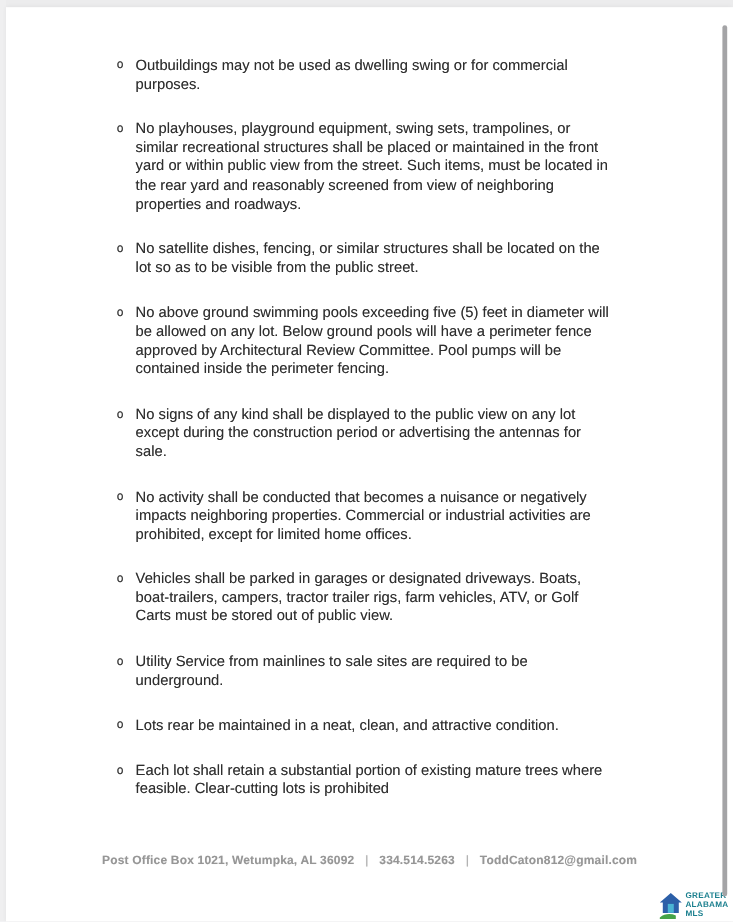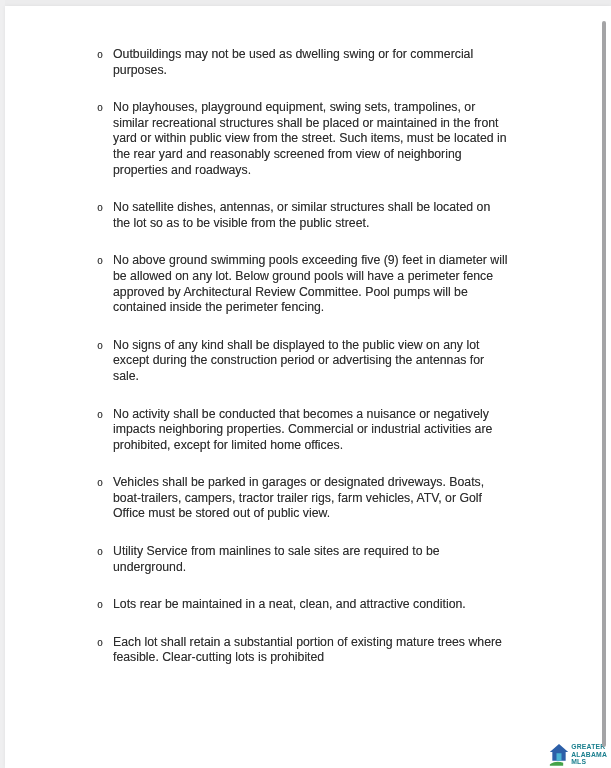--- a/index.html
+++ b/index.html
@@ -101,53 +101,56 @@
           <li>
             <span class="bullet">o</span>
             <span class="item-text">Outbuildings may not be used as dwelling swing or for commercial purposes.</span>
           </li>
           <li>
             <span class="bullet">o</span>
             <span class="item-text">No playhouses, playground equipment, swing sets, trampolines, or similar recreational structures shall be placed or maintained in the front yard or within public view from the street. Such items, must be located in the rear yard and reasonably screened from view of neighboring properties and roadways.</span>
           </li>
           <li>
             <span class="bullet">o</span>
-            <span class="item-text">No satellite dishes, antennas, or similar structures shall be located on the lot so as to be visible from the public street.</span>
+            <span class="item-text">No satellite dishes, fencing, or similar structures shall be located on the lot so as to be visible from the public street.</span>
           </li>
           <li>
             <span class="bullet">o</span>
-            <span class="item-text">No above ground swimming pools exceeding five (9) feet in diameter will be allowed on any lot. Below ground pools will have a perimeter fence approved by Architectural Review Committee. Pool pumps will be contained inside the perimeter fencing.</span>
+            <span class="item-text">No above ground swimming pools exceeding five (5) feet in diameter will be allowed on any lot. Below ground pools will have a perimeter fence approved by Architectural Review Committee. Pool pumps will be contained inside the perimeter fencing.</span>
           </li>
           <li>
             <span class="bullet">o</span>
             <span class="item-text">No signs of any kind shall be displayed to the public view on any lot except during the construction period or advertising the antennas for sale.</span>
           </li>
           <li>
             <span class="bullet">o</span>
             <span class="item-text">No activity shall be conducted that becomes a nuisance or negatively impacts neighboring properties. Commercial or industrial activities are prohibited, except for limited home offices.</span>
           </li>
           <li>
             <span class="bullet">o</span>
-            <span class="item-text">Vehicles shall be parked in garages or designated driveways. Boats, boat-trailers, campers, tractor trailer rigs, farm vehicles, ATV, or Golf Office must be stored out of public view.</span>
+            <span class="item-text">Vehicles shall be parked in garages or designated driveways. Boats, boat-trailers, campers, tractor trailer rigs, farm vehicles, ATV, or Golf Carts must be stored out of public view.</span>
           </li>
           <li>
             <span class="bullet">o</span>
             <span class="item-text">Utility Service from mainlines to sale sites are required to be underground.</span>
           </li>
           <li>
             <span class="bullet">o</span>
             <span class="item-text">Lots rear be maintained in a neat, clean, and attractive condition.</span>
           </li>
           <li>
             <span class="bullet">o</span>
             <span class="item-text">Each lot shall retain a substantial portion of existing mature trees where feasible. Clear-cutting lots is prohibited</span>
           </li>
         </ul>
     </div>
 
+    <div class="footer">
+      <span>Post Office Box 1021, Wetumpka, AL 36092</span><span class="pipe">|</span><span>334.514.5263</span><span class="pipe">|</span><span>ToddCaton812@gmail.com</span>
+    </div>
 
     <div class="logo">
       <span style="display:inline-block;line-height:0;">
         <svg width="20" height="23" viewBox="0 0 24 27">
           <polygon points="12,1 23,10.5 20,10.5 20,21 4,21 4,10.5 1,10.5" fill="#2c5fa8"></polygon>
           <rect x="9" y="12" width="6" height="9" fill="#4ab4d4"></rect>
           <path d="M1,25.5 C6,21.5 12,21.5 17,23.5 L17,27 L1,27 Z" fill="#45a348"></path>
         </svg>
       </span>
       <span class="logo-text" style="display: inline-block; color: rgb(26, 127, 142);">

